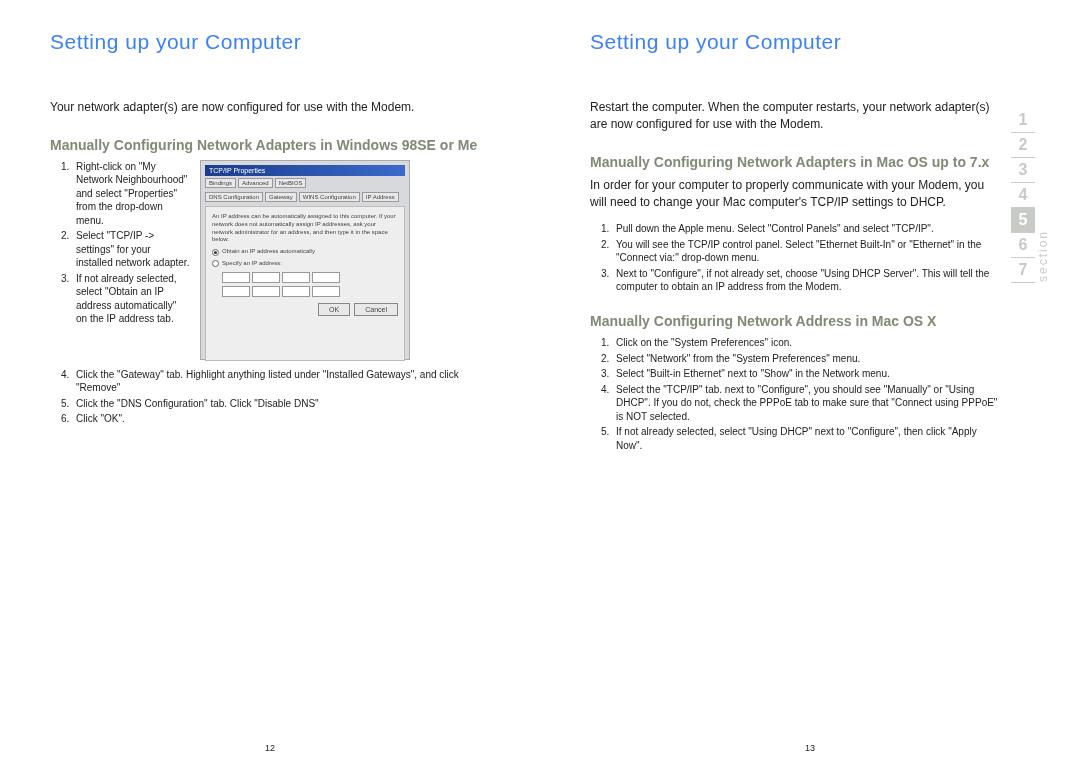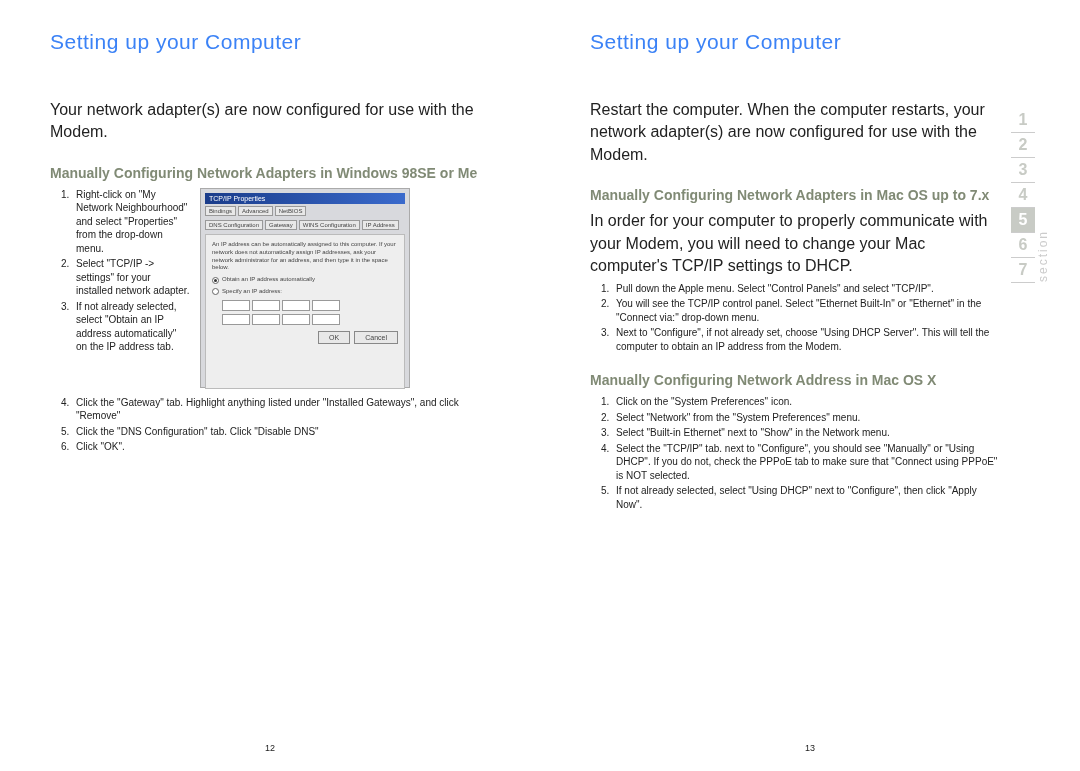--- a/index.html
+++ b/index.html
@@ -24,21 +24,21 @@
   }
   .heading {
     font-size: 21px;
     color: #3b82f6;
     font-weight: normal;
     letter-spacing: 0.5px;
     margin-bottom: 45px;
     font-family: Arial, Helvetica, sans-serif;
   }
   .intro {
-    font-size: 16px;
+    font-size: 12px;
     line-height: 1.4;
     margin-bottom: 20px;
   }
   .subheading {
     font-size: 14px;
     font-weight: bold;
     color: #808a75;
     margin-bottom: 6px;
     line-height: 1.3;
   }
@@ -242,21 +242,21 @@
 
   <div class="page-number pn-left">12</div>
 </div>
 
 <div class="page page-right">
   <div class="heading">Setting up your Computer</div>
   <div class="intro">Restart the computer. When the computer restarts, your network adapter(s) are now configured for use with the Modem.</div>
 
   <div class="section-block">
     <div class="subheading">Manually Configuring Network Adapters in Mac OS up to 7.x</div>
-    <div class="intro" style="margin-bottom:4px">In order for your computer to properly communicate with your Modem, you will need to change your Mac computer's TCP/IP settings to DHCP.</div>
+    <div class="intro" style="margin-bottom:12px">In order for your computer to properly communicate with your Modem, you will need to change your Mac computer's TCP/IP settings to DHCP.</div>
     <ol>
       <li>Pull down the Apple menu. Select "Control Panels" and select "TCP/IP".</li>
       <li>You will see the TCP/IP control panel. Select "Ethernet Built-In" or "Ethernet" in the "Connect via:" drop-down menu.</li>
       <li>Next to "Configure", if not already set, choose "Using DHCP Server". This will tell the computer to obtain an IP address from the Modem.</li>
     </ol>
   </div>
 
   <div class="section-block">
     <div class="subheading">Manually Configuring Network Address in Mac OS X</div>
     <ol>

